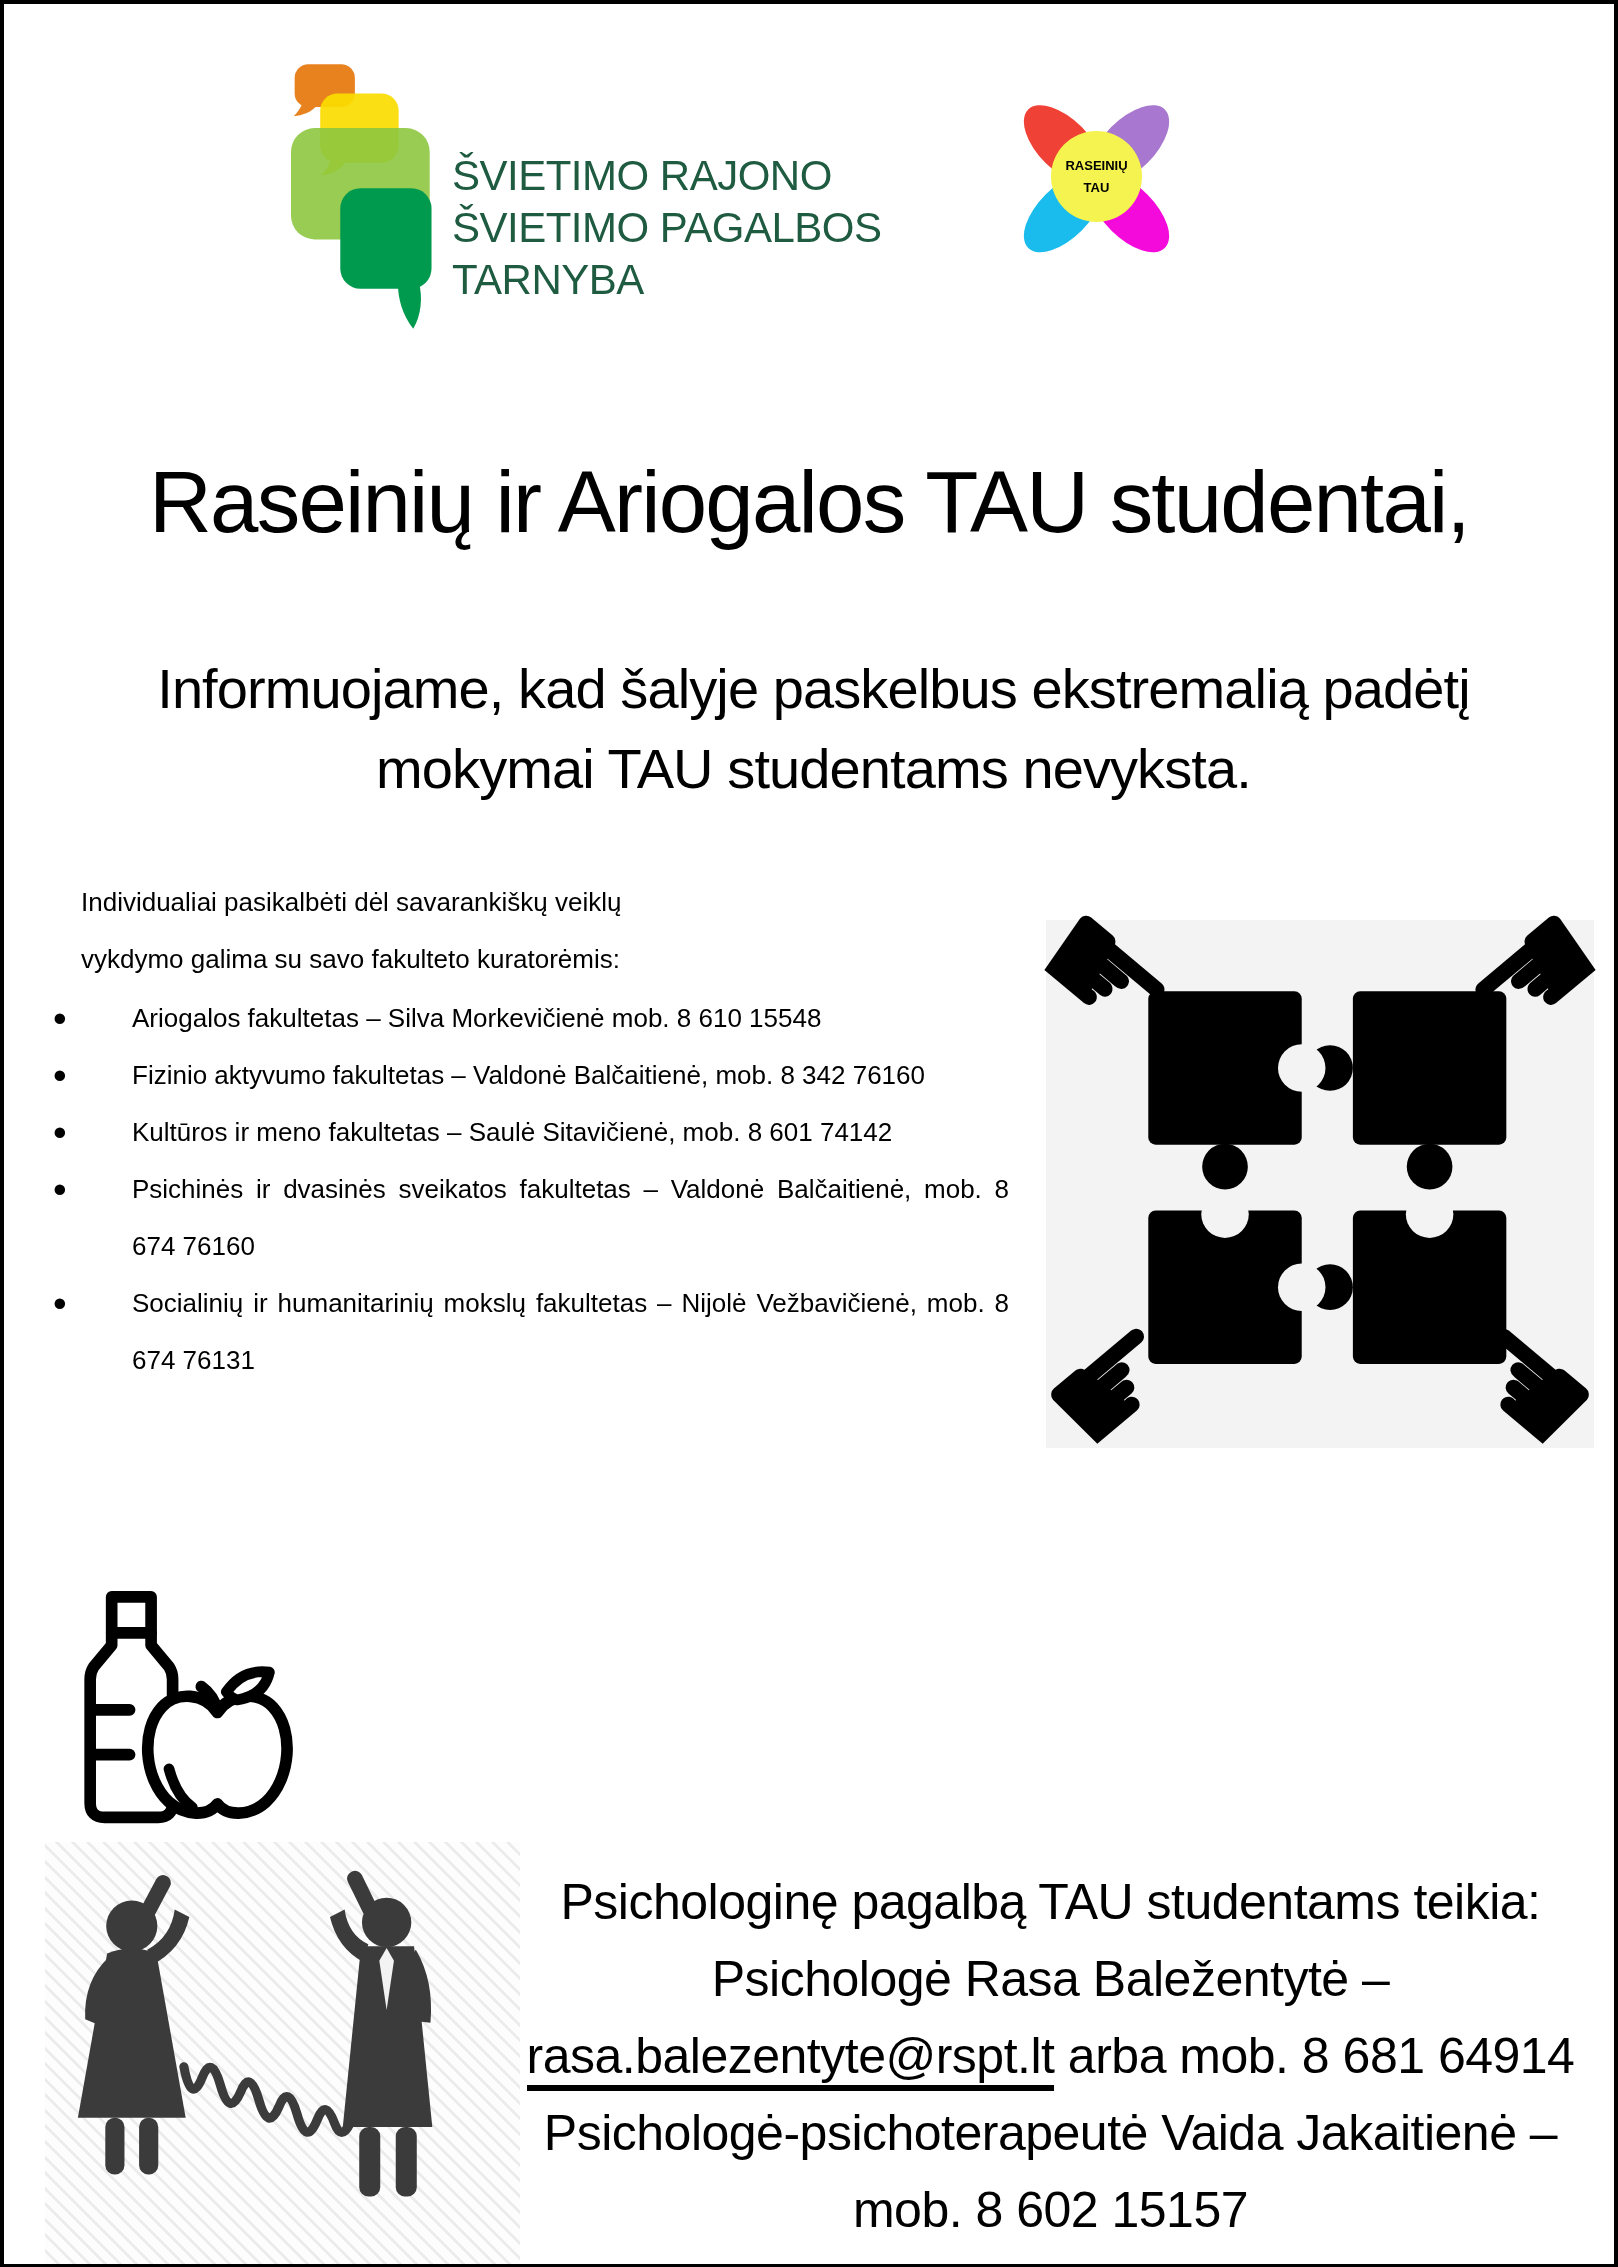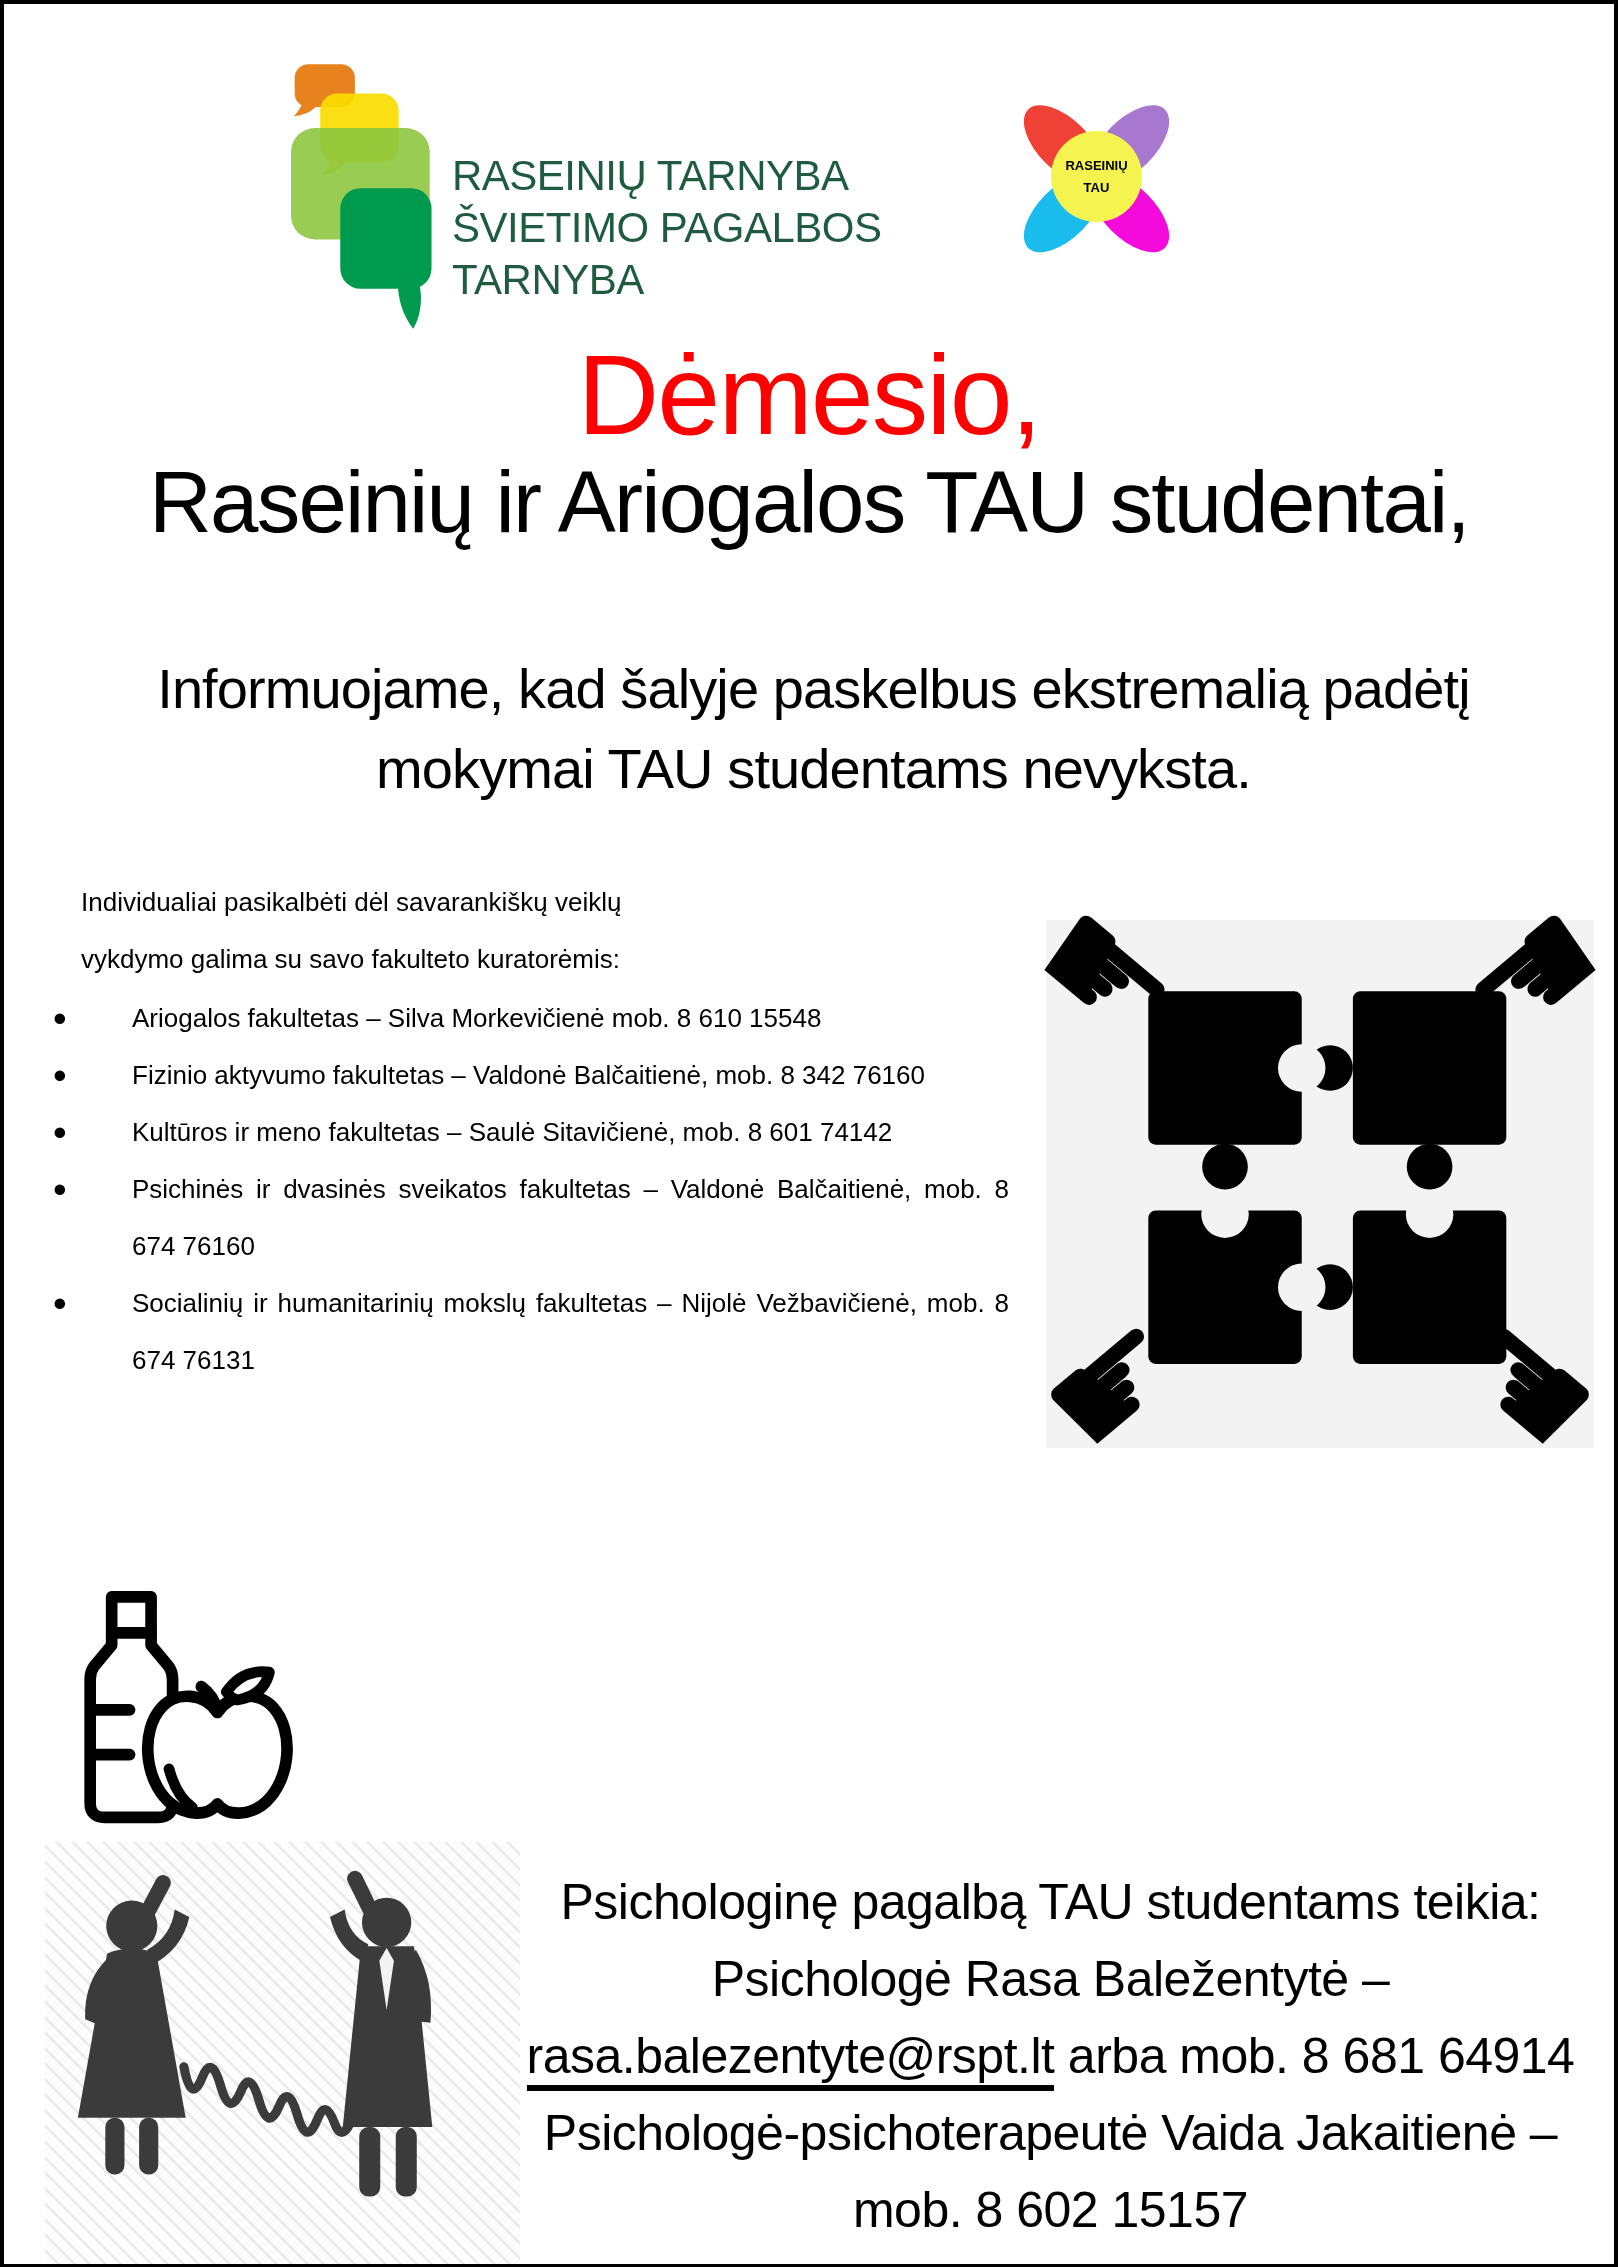--- a/index.html
+++ b/index.html
@@ -101,40 +101,39 @@
         <path d="M16,38 q-7,16 -13,21 q15,-1 24,-10 z" fill="#e8821e"></path>
         <rect x="32" y="34" width="86" height="76" rx="19" fill="#fadc00" fill-opacity="0.92"></rect>
         <path d="M46,100 q-5,18 -14,24 q18,-2 27,-13 z" fill="#fadc00" fill-opacity="0.92"></path>
         <rect x="0" y="72" width="152" height="122" rx="26" fill="#8dc63f" fill-opacity="0.9"></rect>
         <path d="M134,186 q5,24 -8,44 q-15,-20 -13,-44 z" fill="#8dc63f" fill-opacity="0.9"></path>
         <rect x="54" y="138" width="100" height="110" rx="22" fill="#009a4e"></rect>
         <path d="M140,240 q7,28 -6,52 q-17,-22 -17,-52 z" fill="#009a4e"></path>
       </g>
     </svg>
     <div class="edu-logo-text">
-      <div>RASEINIŲ TARNYBA</div>
+      <div>ŠVIETIMO RAJONO</div>
       <div>ŠVIETIMO PAGALBOS</div>
       <div>TARNYBA</div>
     </div>
   </div>
 
   <div class="tau-logo">
     <svg width="197" height="197" viewBox="0 0 216 216">
       <ellipse cx="72" cy="68" rx="55" ry="28" transform="rotate(45 72 68)" fill="#f04136"></ellipse>
       <ellipse cx="144" cy="68" rx="55" ry="28" transform="rotate(-45 144 68)" fill="#a877d0"></ellipse>
       <ellipse cx="72" cy="142" rx="55" ry="28" transform="rotate(-45 72 142)" fill="#19bcec"></ellipse>
       <ellipse cx="144" cy="142" rx="55" ry="28" transform="rotate(45 144 142)" fill="#f40bdc"></ellipse>
     </svg>
     <div class="tau-center">
       <span>RASEINIŲ</span>
       <span>TAU</span>
     </div>
   </div>
 
-  <div class="attention">Dėmesio,</div>
   <div class="audience">Raseinių ir Ariogalos TAU studentai,</div>
 
   <div class="notice">
     <div>Informuojame, kad šalyje paskelbus ekstremalią padėtį</div>
     <div>mokymai TAU studentams nevyksta.</div>
   </div>
 
   <div class="curators">
     <div class="curators-intro">
       <div>Individualiai pasikalbėti dėl savarankiškų veiklų</div>

